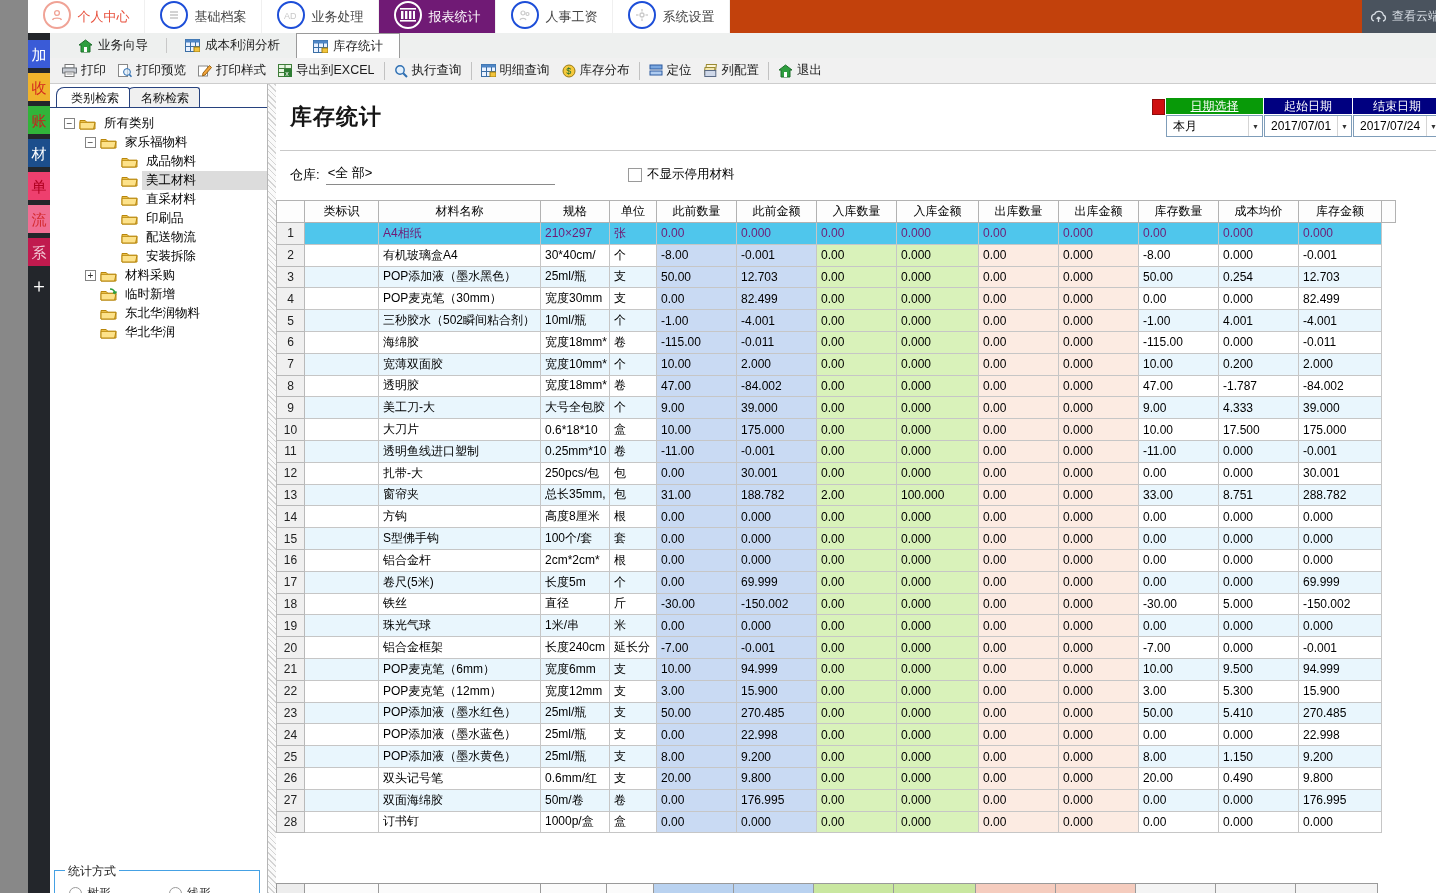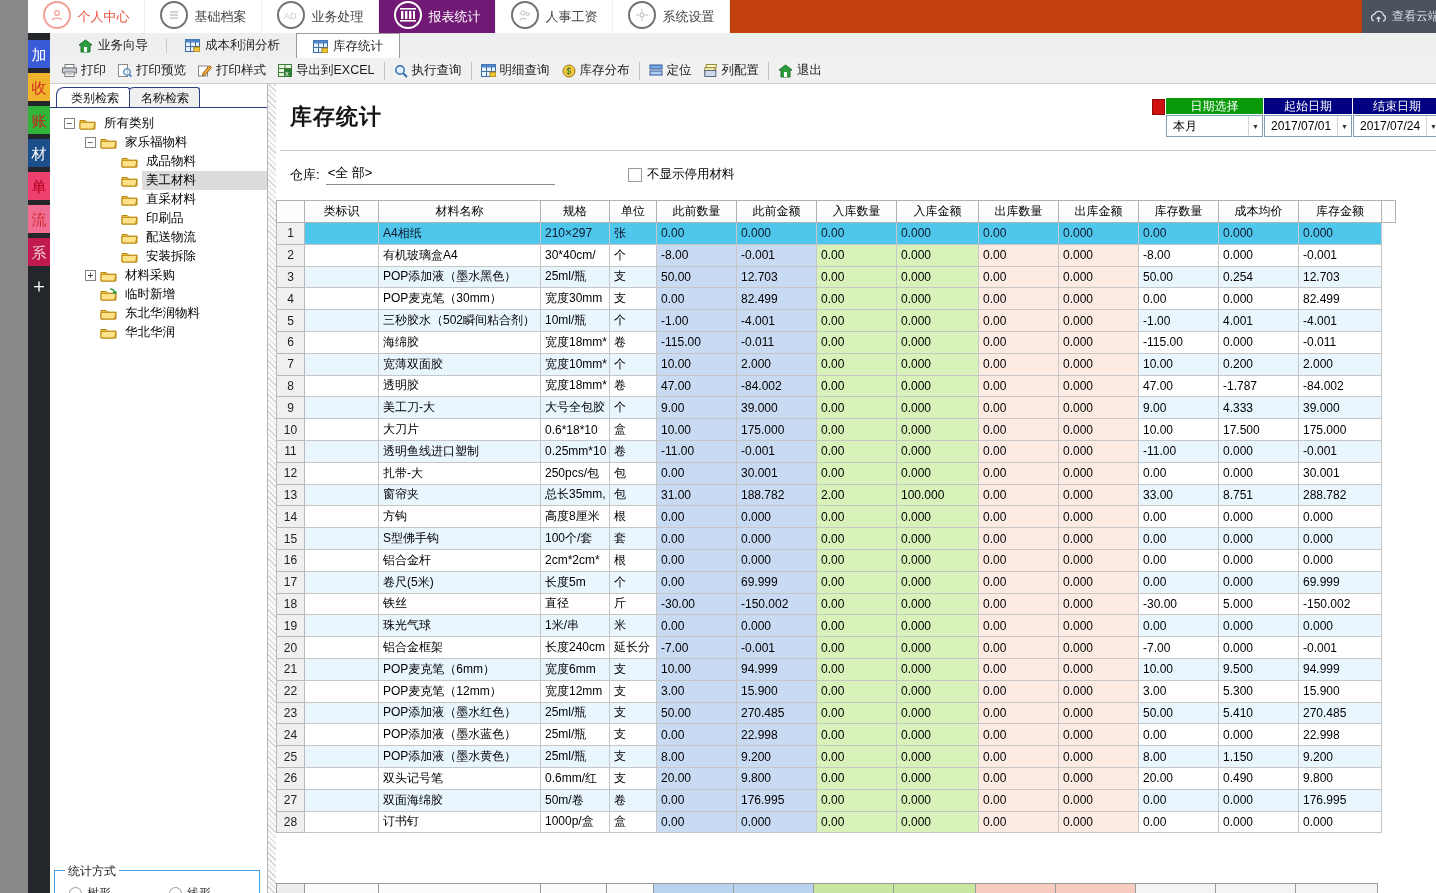--- a/index.html
+++ b/index.html
@@ -2,21 +2,21 @@
 <html><head>
 <meta charset="utf-8">
 <style>
   html,body{margin:0;padding:0;background:#888;}
   #page{position:relative;width:1436px;height:893px;background:#fff;overflow:hidden;
         font-family:"Liberation Sans","DejaVu Sans",sans-serif;font-size:12px;color:#000;margin-left:28px;}
   
   #topnav{position:absolute;left:0;top:0;width:1436px;height:33px;background:#fff;border-bottom:1px solid #e3e3e3;display:flex;}
   .nav-item{width:116px;height:33px;display:flex;align-items:center;justify-content:center;gap:7px;
             border-right:1px solid #f0f0f0;font-size:13px;color:#444;overflow:hidden;cursor:pointer;}
-  .nav-item .navicon{width:24px;height:24px;border-radius:50%;border:2px solid #737373;display:flex;align-items:center;justify-content:center;
+  .nav-item .navicon{width:24px;height:24px;border-radius:50%;border:2px solid #1d4ed8;display:flex;align-items:center;justify-content:center;
             color:#c9c9c9;font-size:10px;flex:none;margin-top:-4px;background:#fff;text-align:center;}
   .nav-item.red-text{color:#e8503c;}
   .nav-item.red-text .navicon{border-color:#f0a396;color:#f0a396;}
   .nav-item.active{background:#701a75;color:#fff;}
   .nav-item.active .navicon{border-color:#fff;color:#fff;background:transparent;}
   #nav-dark{flex:1;background:#c2410c;display:flex;justify-content:flex-end;}
   #cloud-btn{width:102px;height:33px;background:#4a535e;color:#d8dee5;display:flex;align-items:center;gap:5px;
              padding-left:8px;box-sizing:border-box;font-size:12px;white-space:nowrap;overflow:hidden;cursor:pointer;}
   
   #leftstrip{position:absolute;left:0;top:33px;width:22px;height:860px;background:#23262b;display:flex;flex-direction:column;align-items:center;}
@@ -57,21 +57,21 @@
   
   #splitter{position:absolute;left:240px;top:84px;width:8px;height:809px;
             background:repeating-linear-gradient(45deg,#d4d4d4 0 1px,#fafafa 1px 4px);}
   
   #main{position:absolute;left:248px;top:84px;width:1188px;height:809px;background:#fff;}
   #page-title{position:absolute;left:14px;top:18px;font-size:22px;font-weight:bold;letter-spacing:1px;color:#151515;}
   #date-block{position:absolute;left:876px;top:14px;display:flex;align-items:flex-start;}
   #date-flag{width:11px;height:14px;background:#cf1010;border:1px solid #8d0b0b;margin-top:1px;}
   .date-col{margin-left:1px;}
   .date-head{height:16px;line-height:16px;text-align:center;color:#fff;font-size:12px;}
-  .date-head.green{background:#089a08;}
+  .date-head.green{background:#089a08;text-decoration:underline;}
   .date-head.navy{background:#000080;}
   .date-select{height:20px;margin-top:1px;border:1px solid #7f9db9;background:#fff;display:flex;align-items:center;
                justify-content:space-between;padding:0 3px 0 6px;font-size:12px;cursor:pointer;}
   .date-select .arr{font-size:7px;color:#333;border-left:1px solid #d5d5d5;padding-left:3px;height:100%;display:flex;align-items:center;}
   #main-divider{position:absolute;left:4px;top:66px;width:1182px;height:0;border-top:1px solid #c9c9c9;}
   #warehouse-row{position:absolute;left:14px;top:80px;display:flex;align-items:center;font-size:13px;}
   #warehouse-value{display:inline-block;width:225px;border-bottom:1px solid #8a8a8a;margin-left:6px;padding:0 2px 2px 2px;}
   #hide-check{position:absolute;left:352px;top:82px;display:flex;align-items:center;gap:5px;font-size:12.5px;}
   #hide-check .cbox{width:12px;height:12px;border:1px solid #9a9a9a;background:#fff;flex:none;}
   
@@ -79,21 +79,21 @@
   #grid td,#grid th{border:1px solid #c6c6c6;overflow:hidden;white-space:nowrap;box-sizing:border-box;
         font-size:12px;font-weight:normal;padding:0 2px 0 4px;text-align:left;}
   #grid th{border-color:#b2b2b2;background:#fdfdfd;text-align:center;height:22px;padding:0;}
   #grid td{height:21.8px;}
   #grid td.rownum{background:#f0f0f0;text-align:center;padding:0;color:#222;border-color:#b9b9b9;}
   tr.odd td.plain, tr.odd td.stock{background:#e9f6fd;}
   tr.even td.plain, tr.even td.stock{background:#ffffff;}
   #grid td.before{background:#c9daf3;}
   #grid td.in{background:#d9f2ba;}
   #grid td.out{background:#fcebe2;}
-  tr.selected td{background:#4fc6ec !important;color:#0f172a;border-color:#6fd2f0;}
+  tr.selected td{background:#4fc6ec !important;color:#701a75;border-color:#6fd2f0;}
   tr.selected td.rownum{background:#f0f0f0 !important;color:#222;}
   
   #totals{position:absolute;left:0;top:799px;height:12px;display:flex;}
   #totals .tcell{height:12px;border:1px solid #9a9a9a;border-right:none;box-sizing:border-box;}
   #totals .tcell:last-child{border-right:1px solid #9a9a9a;}
   .t-rownum{background:#ededed;} .t-plain{background:#fbfbfb;}
   .t-before{background:#b9d2f0;} .t-in{background:#c9e7a0;} .t-out{background:#f5ccbe;} .t-stock{background:#f4f4f4;}
   svg{display:block;}
 </style>
 </head>

